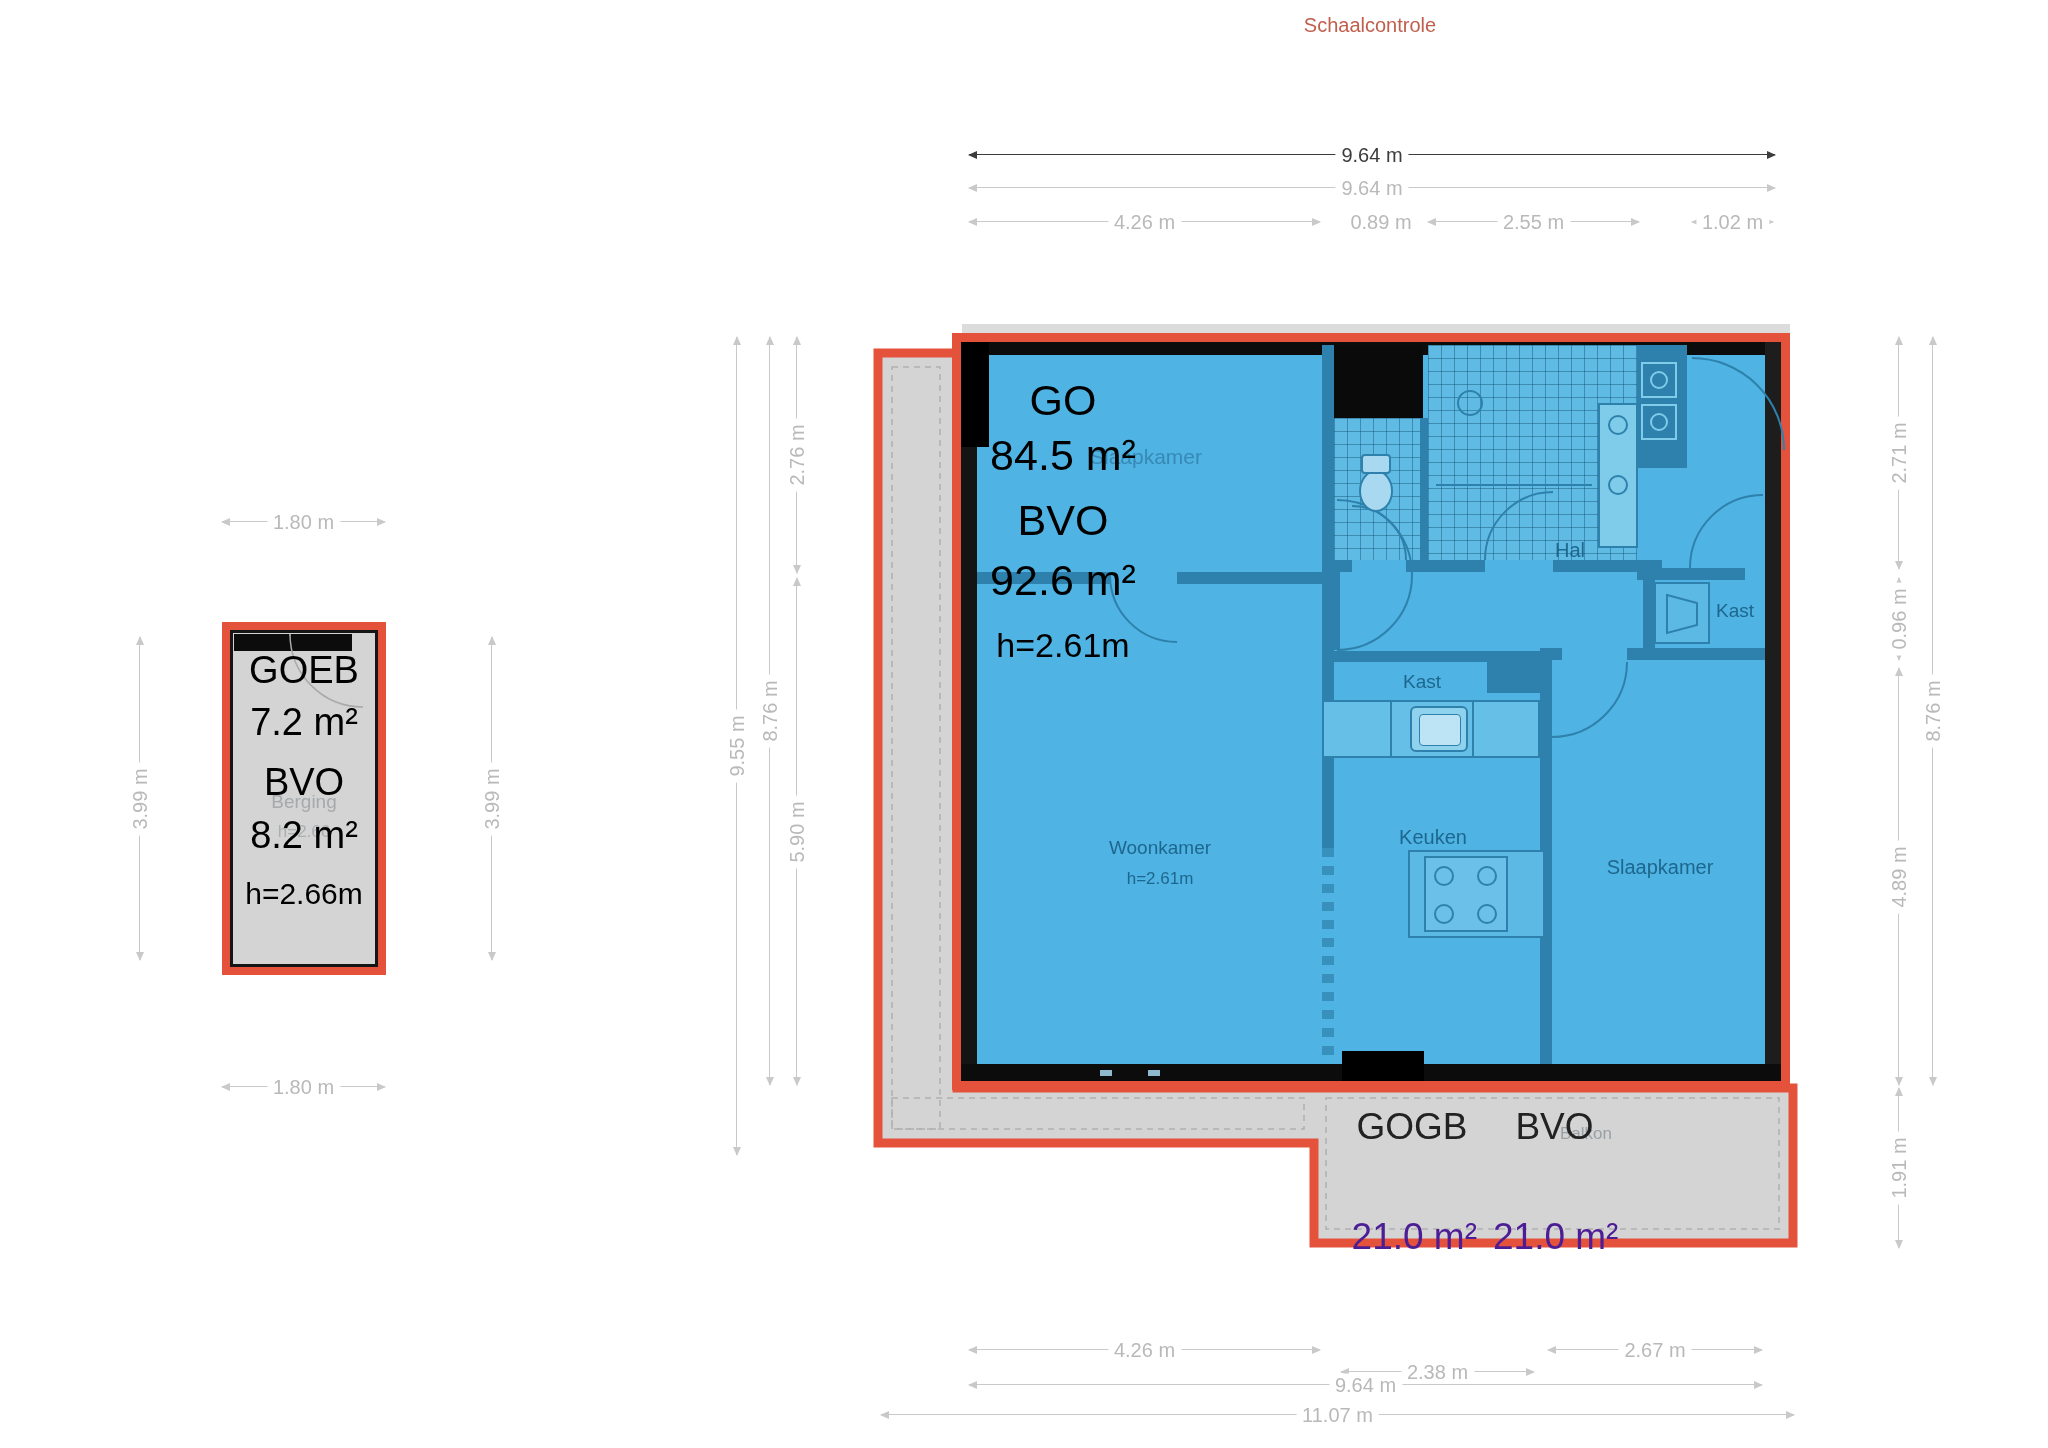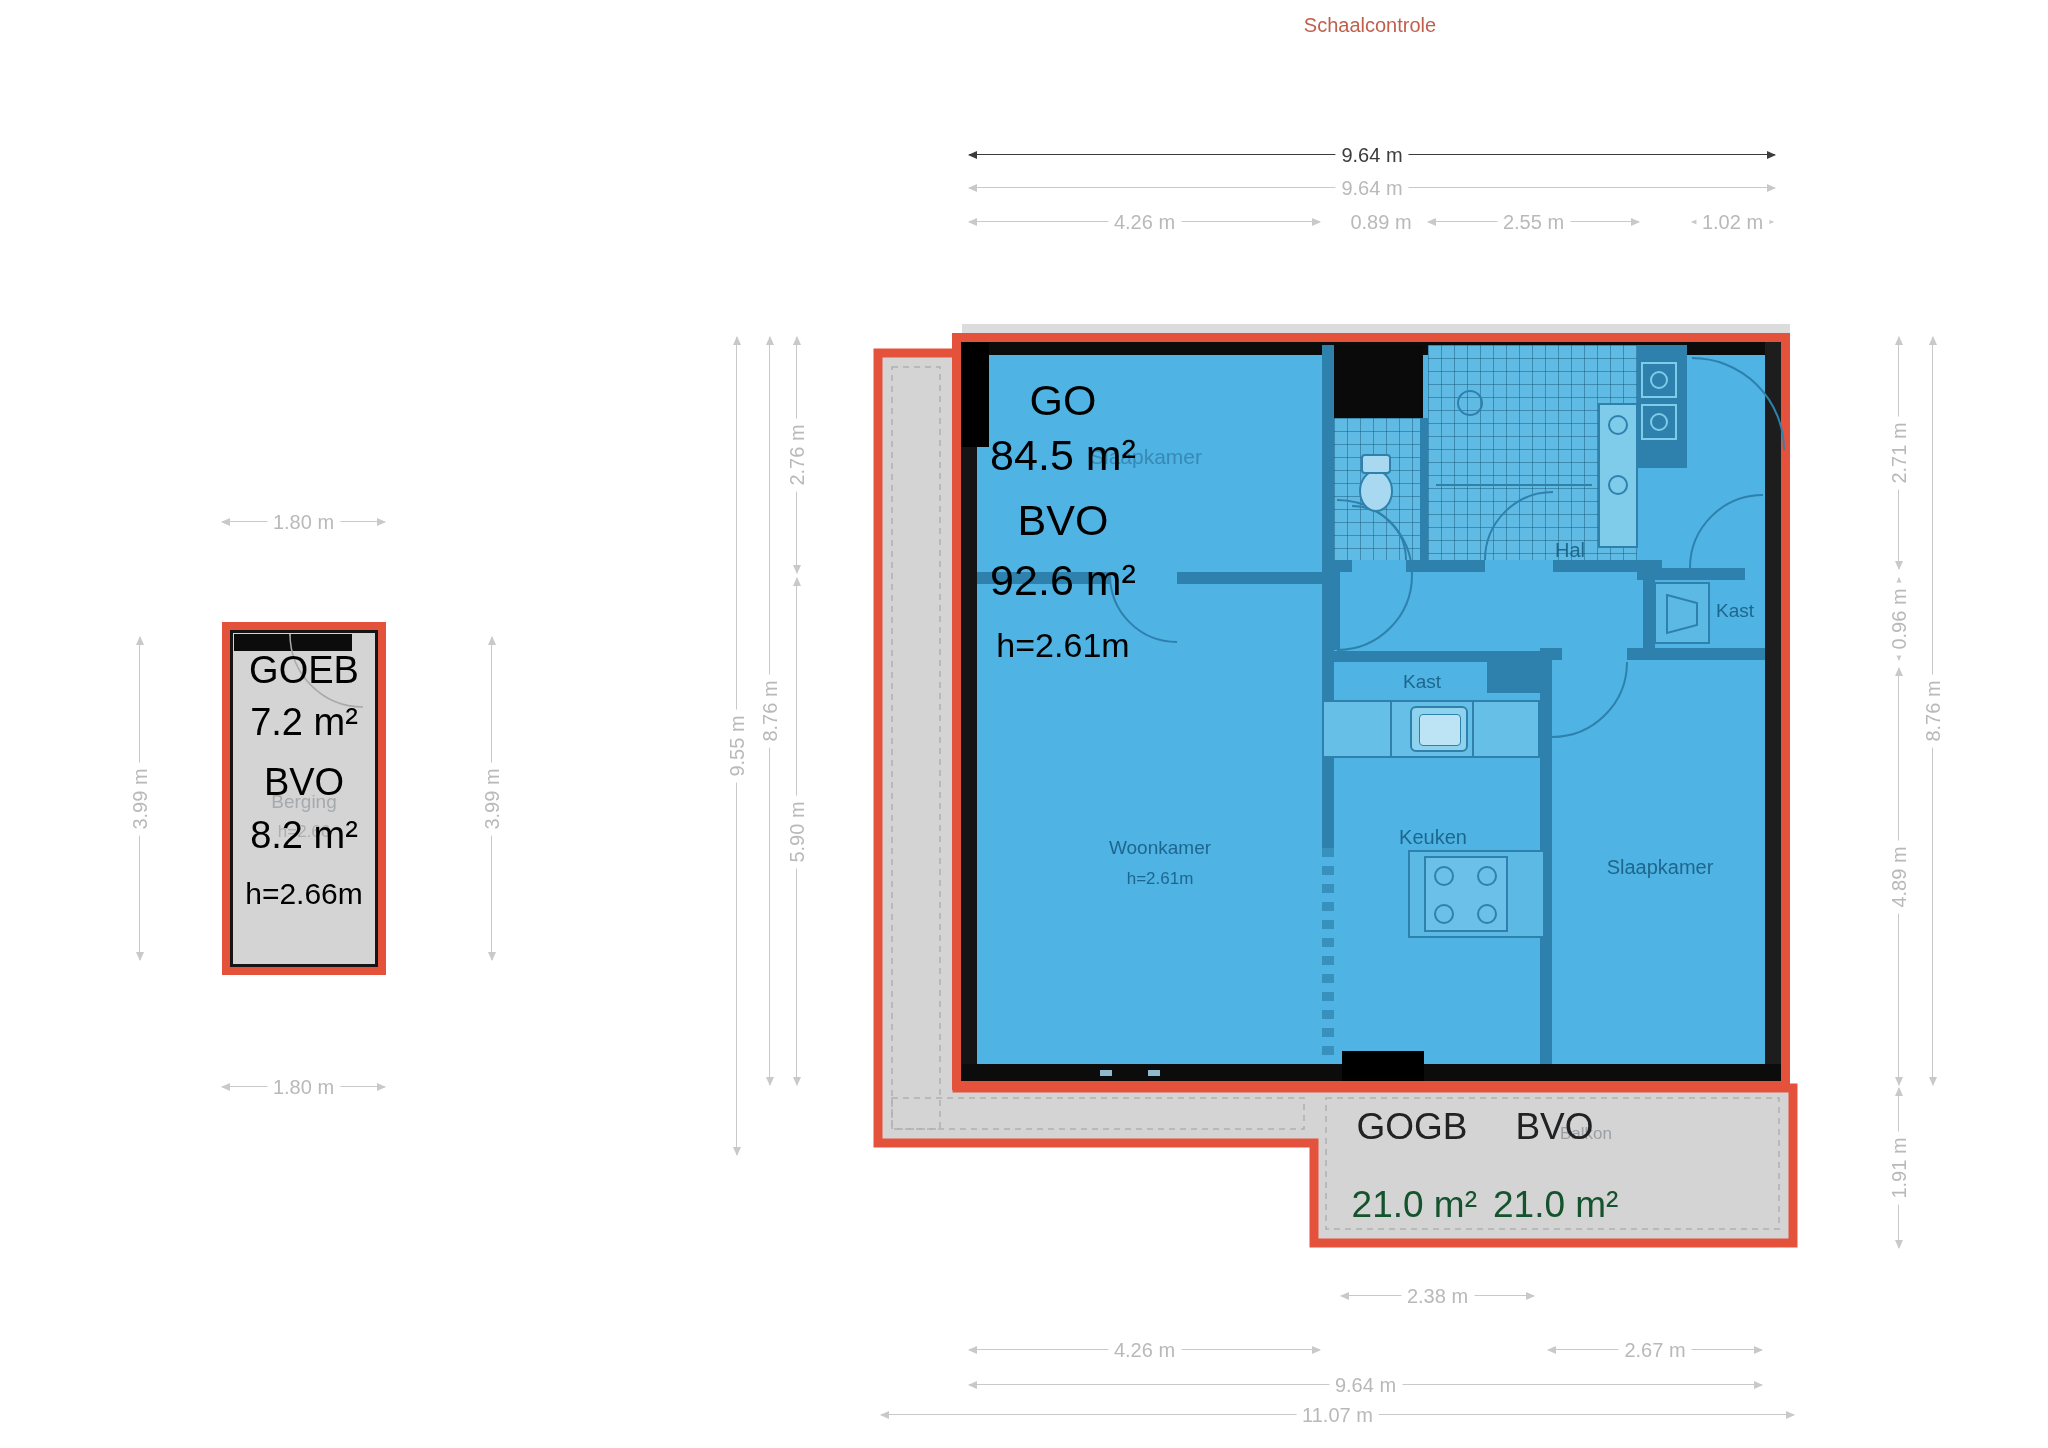--- a/index.html
+++ b/index.html
@@ -163,21 +163,21 @@
       <i class="a2"></i>
       <span class="lbl">8.76 m</span>
     </div>
 
   <div class="dim h" style="left:969px;top:1342px;width:351px">
       <span class="ln"></span>
       <i class="a1"></i>
       <i class="a2"></i>
       <span class="lbl">4.26 m</span>
     </div>
-  <div class="dim h" style="left:1341px;top:1288px;width:193px">
+  <div class="dim h" style="left:1341px;top:1364px;width:193px">
       <span class="ln"></span>
       <i class="a1"></i>
       <i class="a2"></i>
       <span class="lbl">2.38 m</span>
     </div>
   <div class="dim h" style="left:1548px;top:1342px;width:214px">
       <span class="ln"></span>
       <i class="a1"></i>
       <i class="a2"></i>
       <span class="lbl">2.67 m</span>
@@ -202,21 +202,21 @@
     <rect x="892" y="367" width="48" height="762" fill="none" stroke="#b0b0b0" stroke-width="1.5" stroke-dasharray="6 5"></rect>
     <rect x="892" y="1098" width="412" height="31" fill="none" stroke="#b0b0b0" stroke-width="1.5" stroke-dasharray="6 5"></rect>
     <rect x="1326" y="1098" width="453" height="131" fill="none" stroke="#b0b0b0" stroke-width="1.5" stroke-dasharray="6 5"></rect>
   </svg>
 
   <div class="abs" style="left:1560px;top:1124px;font-size:17px;color:#9aa0a4">Balkon</div>
   <div class="abs" style="left:1310px;top:1106px;width:330px;display:flex;justify-content:center;gap:48px;font-size:37px;color:#222">
     <span>GOGB</span>
     <span>BVO</span>
   </div>
-  <div class="abs" style="left:1300px;top:1184px;width:370px;display:flex;justify-content:center;gap:16px;font-size:37px;color:#14532d">
+  <div class="abs" style="left:1300px;top:1216px;width:370px;display:flex;justify-content:center;gap:16px;font-size:37px;color:#4c1d95">
     <span>21.0 m²</span>
     <span>21.0 m²</span>
   </div>
 
   <div class="abs" style="left:222px;top:622px;width:164px;height:353px;background:#e5523c">
     <div class="abs" style="left:8px;top:8px;width:148px;height:337px;background:#d4d4d4;border:3px solid #151515;box-sizing:border-box"></div>
     <div class="abs" style="left:12px;top:12px;width:118px;height:17px;background:#0c0c0c"></div>
     <svg class="abs" style="left:0;top:0" width="164" height="353" viewBox="0 0 164 353">
       <path d="M68,12 A73,73 0 0 0 141,85" fill="none" stroke="#a9a9a9" stroke-width="1.5"></path>
       <line x1="68" y1="12" x2="68" y2="14" stroke="#a9a9a9"></line>

